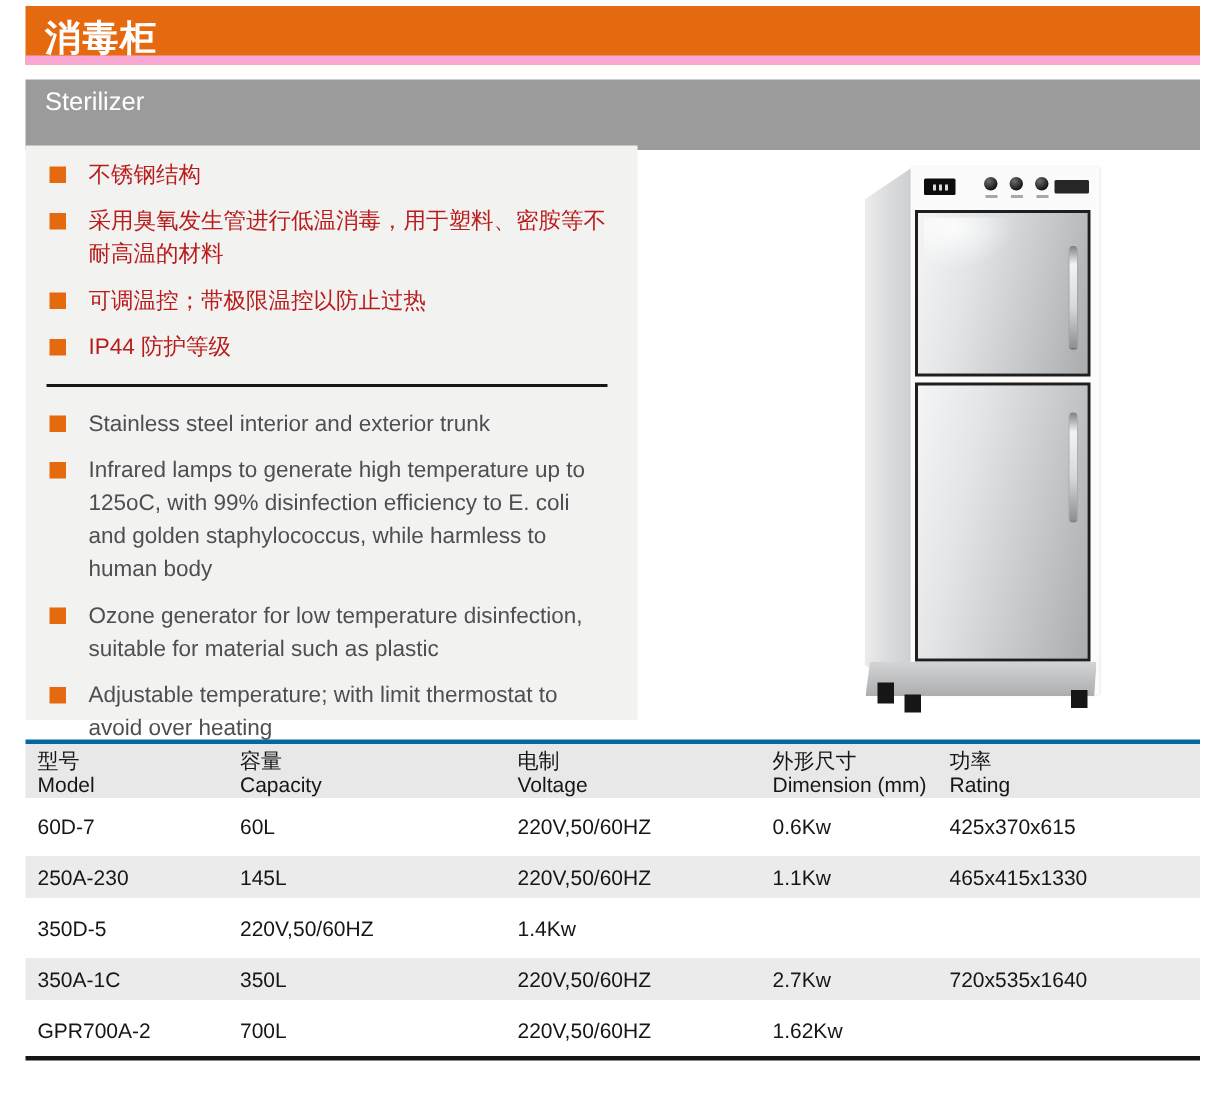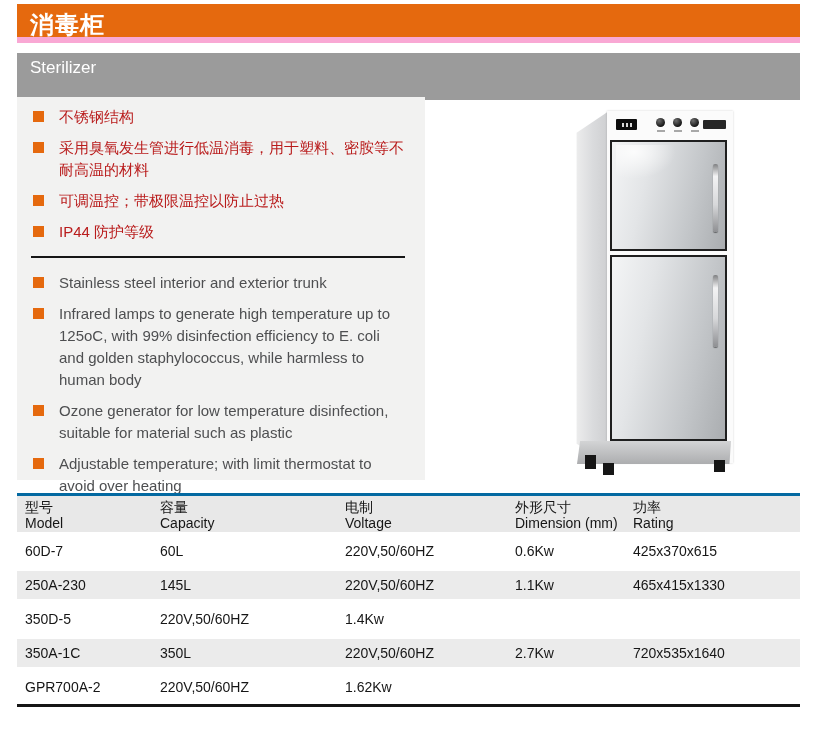--- a/index.html
+++ b/index.html
@@ -207,19 +207,20 @@
         </div>
         <div class="tr alt">
           <div class="td">350A-1C</div>
           <div class="td">350L</div>
           <div class="td">220V,50/60HZ</div>
           <div class="td">2.7Kw</div>
           <div class="td">720x535x1640</div>
         </div>
         <div class="tr">
           <div class="td">GPR700A-2</div>
+          <div class="td">700L</div>
           <div class="td">220V,50/60HZ</div>
           <div class="td">1.62Kw</div>
         </div>
       </div>
   </section>
 
 </div>
 
 </body></html>

